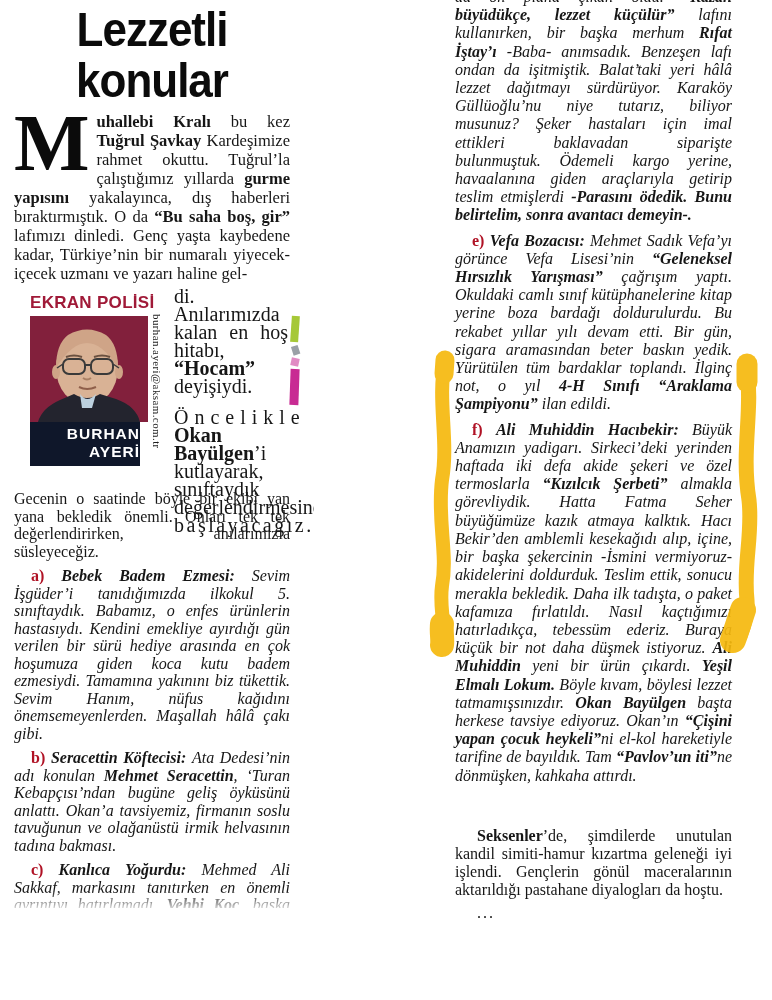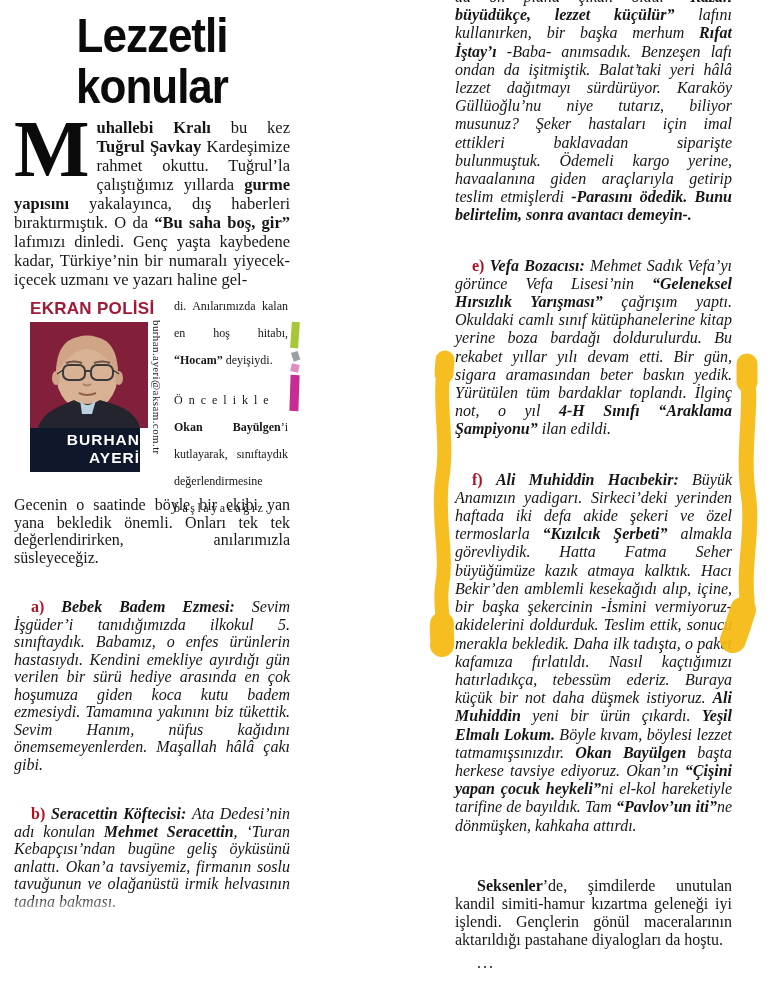--- a/index.html
+++ b/index.html
@@ -1,48 +1,48 @@
 <!DOCTYPE html>
 <html lang="tr"><head>
 <meta charset="utf-8">
 <style>
   html,body{margin:0;padding:0;background:#fff;}
   .page{position:relative;width:772px;height:1000px;background:#fff;overflow:hidden;
         font-family:"Liberation Serif",serif;color:#161616;}
 
   
-  .col-left{position:absolute;left:14px;top:10px;width:300px;height:904px;overflow:hidden;}
+  .col-left{position:absolute;left:14px;top:4px;width:300px;height:904px;overflow:hidden;}
   .col-left::after{content:"";position:absolute;left:0;right:0;top:888px;height:16px;
         background:linear-gradient(rgba(255,255,255,.1),rgba(255,255,255,.8));pointer-events:none;}
   .headline{width:276px;text-align:center;font-family:"Liberation Sans",sans-serif;
         font-weight:bold;font-size:44px;line-height:47px;letter-spacing:-1px;color:#0b0b0b;
         transform:scaleY(1.08);transform-origin:top;}
   .intro{width:276px;margin:14px 0 0;font-size:16.5px;line-height:19px;text-align:justify;}
   .dropcap{float:left;font-size:80px;line-height:56px;font-weight:bold;margin:3px 7px 0 0;color:#0b0b0b;}
 
   .media-row{position:relative;width:300px;height:196px;margin-top:4px;}
   .photo-stack{position:absolute;left:16px;top:6px;width:110px;}
   .kicker{font-family:"Liberation Sans",sans-serif;font-weight:bold;font-size:17px;
         letter-spacing:.3px;color:#a01a38;white-space:nowrap;margin-bottom:3px;}
   .photo{width:118px;height:106px;display:block;}
   .caption{background:#0f172a;color:#fff;font-family:"Liberation Sans",sans-serif;
         font-weight:bold;font-size:15.5px;line-height:18px;text-align:right;
         letter-spacing:1px;padding:3px 0 5px;}
   .v-email{position:absolute;left:137px;top:27px;height:156px;writing-mode:vertical-rl;
         font-size:11px;letter-spacing:.4px;color:#1c1c1c;}
-  .beside{position:absolute;left:160px;top:0;width:114px;font-size:12px;line-height:27px;
+  .beside{position:absolute;left:160px;top:0;width:114px;font-size:20px;line-height:18px;
         text-align:justify;}
   .beside p{margin:0;}
   .beside p + p{margin-top:13px;}
   .logo-strip{position:absolute;left:274px;top:26px;}
 
   .para{width:276px;font-size:16px;line-height:17.5px;text-align:justify;margin:7px 0 0;}
   .roman{font-style:normal;}
   .ital{font-style:italic;font-size:16px;}
-  .ind{text-indent:17px;margin-top:32px;}
+  .ind{text-indent:17px;}
 
   .mk{color:#b01225;font-weight:bold;font-style:normal;}
   .b{font-weight:bold;}
   .sp{letter-spacing:6px;}
   .sp2{letter-spacing:2.5px;}
 
   
   .col-right{position:absolute;left:455px;top:-12px;width:277px;}
   .col-right .para{width:277px;line-height:18.2px;}
   .col-right .first{margin-top:0;}

